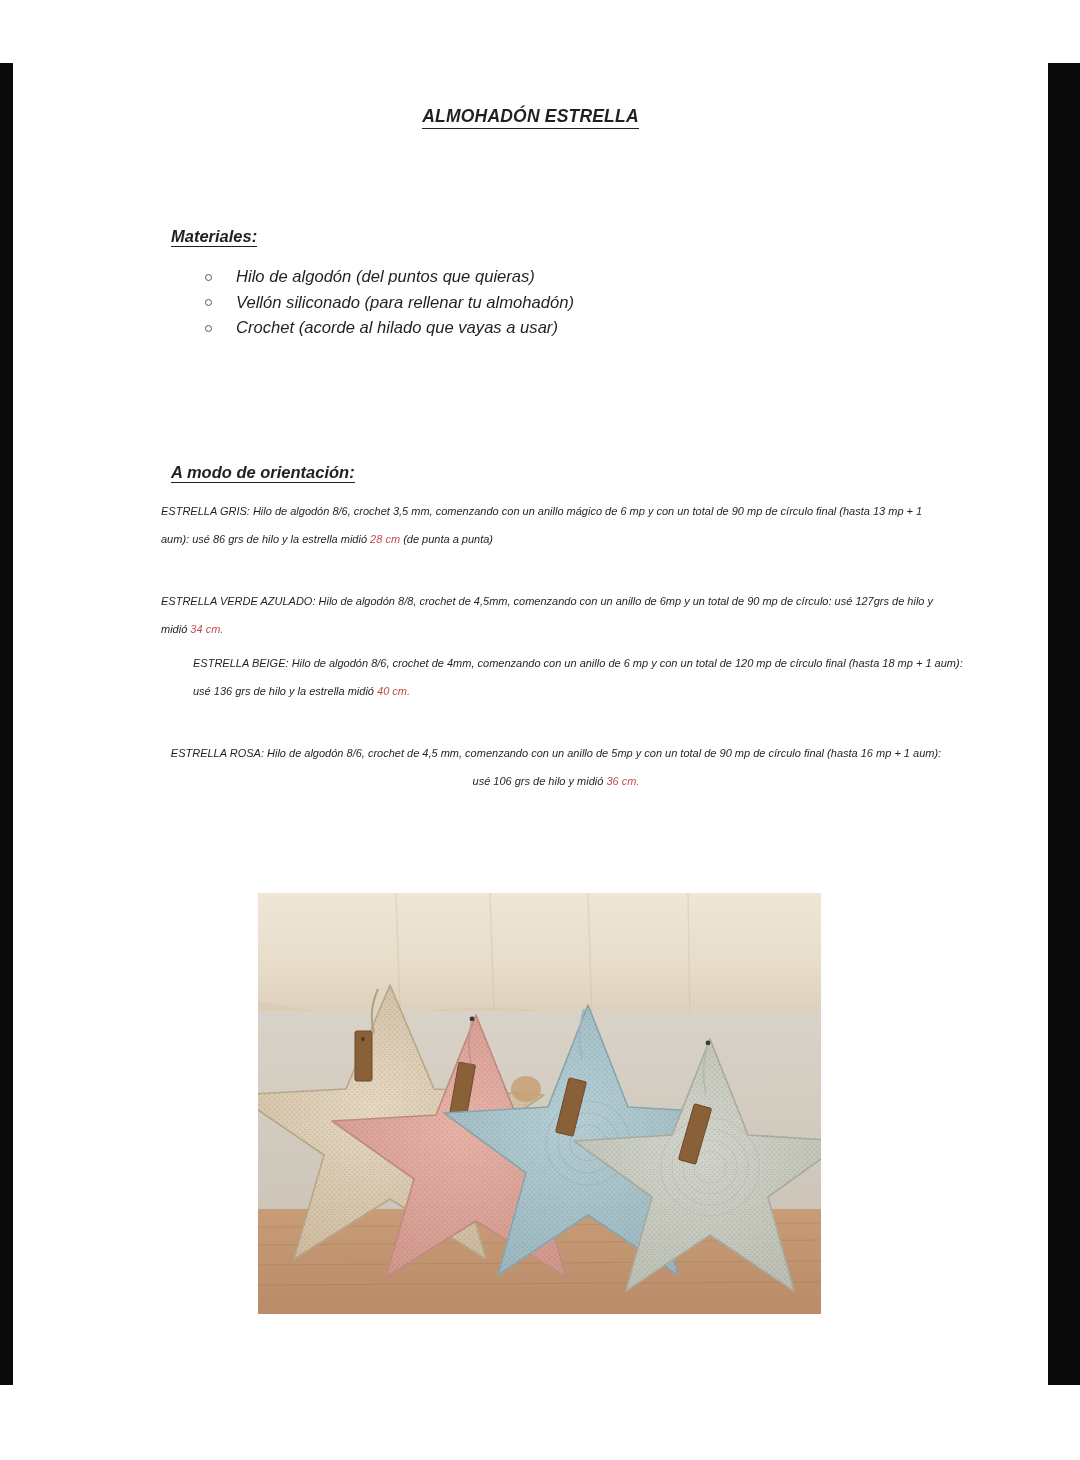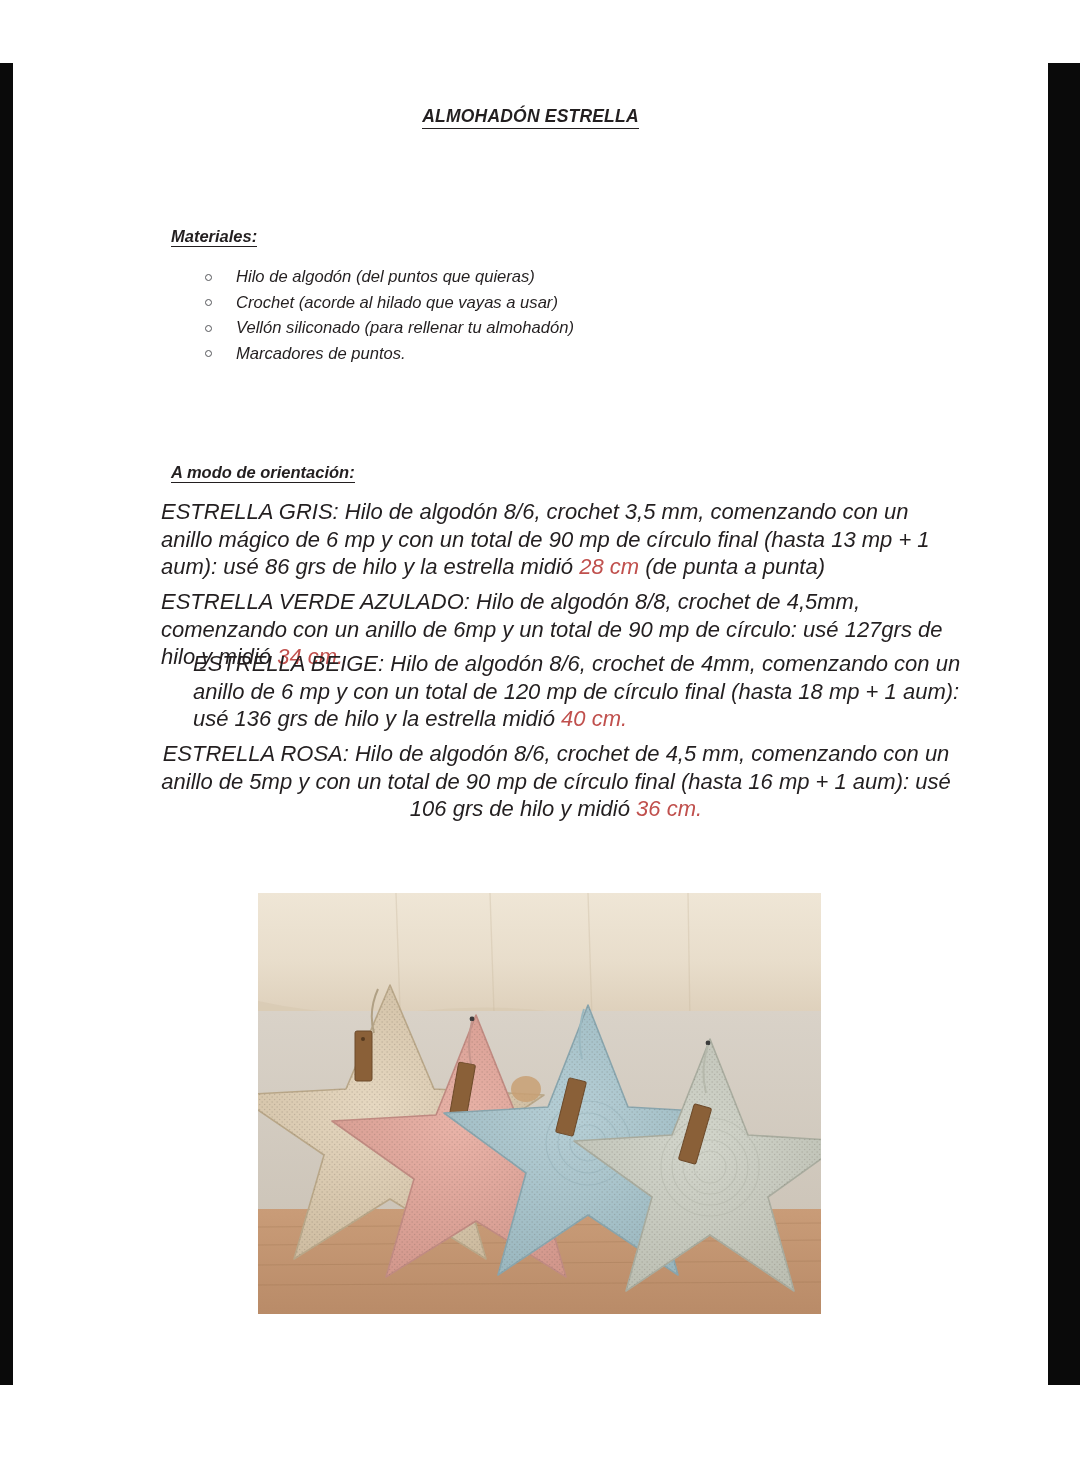--- a/index.html
+++ b/index.html
@@ -97,21 +97,21 @@
     height: 7px;
     border: 1.4px solid #55565a;
     border-radius: 50%;
   }
 
   
   .para {
     position: absolute;
     left: 148px;
     width: 790px;
-    font-size: 22px;
+    font-size: 11px;
     line-height: 27.5px;
     color: #231f20;
     text-align: left;
   }
   #para-gris   { top: 498px; }
   #para-verde  { top: 588px; }
   #para-beige  { top: 650px; margin-left: 32px; }
   #para-rosa   { top: 740px; text-align: center; }
 
   .accent { color: #c0504d; }
@@ -146,29 +146,25 @@
       <span>Materiales:</span>
     </div>
 
     <ul class="materials-list">
       <li>
         <span class="bullet"></span>
         <span>Hilo de algodón (del puntos que quieras)</span>
       </li>
       <li>
         <span class="bullet"></span>
-        <span>Crochet (acorde al hilado que vayas a usar)</span>
-      </li>
-      <li>
-        <span class="bullet"></span>
         <span>Vellón siliconado (para rellenar tu almohadón)</span>
       </li>
       <li>
         <span class="bullet"></span>
-        <span>Marcadores de puntos.</span>
+        <span>Crochet (acorde al hilado que vayas a usar)</span>
       </li>
     </ul>
 
     <div class="sec-heading" id="orientation-heading">
       <span>A modo de orientación:</span>
     </div>
 
     <p class="para" id="para-gris"><span>ESTRELLA GRIS: Hilo de algodón 8/6, crochet 3,5 mm, comenzando con un anillo mágico de 6 mp y con un total de 90 mp de círculo final (hasta 13 mp + 1 aum): usé 86 grs de hilo y la estrella midió </span><span class="accent">28 cm</span><span> (de punta a punta)</span></p>
 
     <p class="para" id="para-verde"><span>ESTRELLA VERDE AZULADO: Hilo de algodón 8/8, crochet de 4,5mm, comenzando con un anillo de 6mp y un total de 90 mp de círculo: usé 127grs de hilo y midió </span><span class="accent">34 cm.</span><span></span></p>

